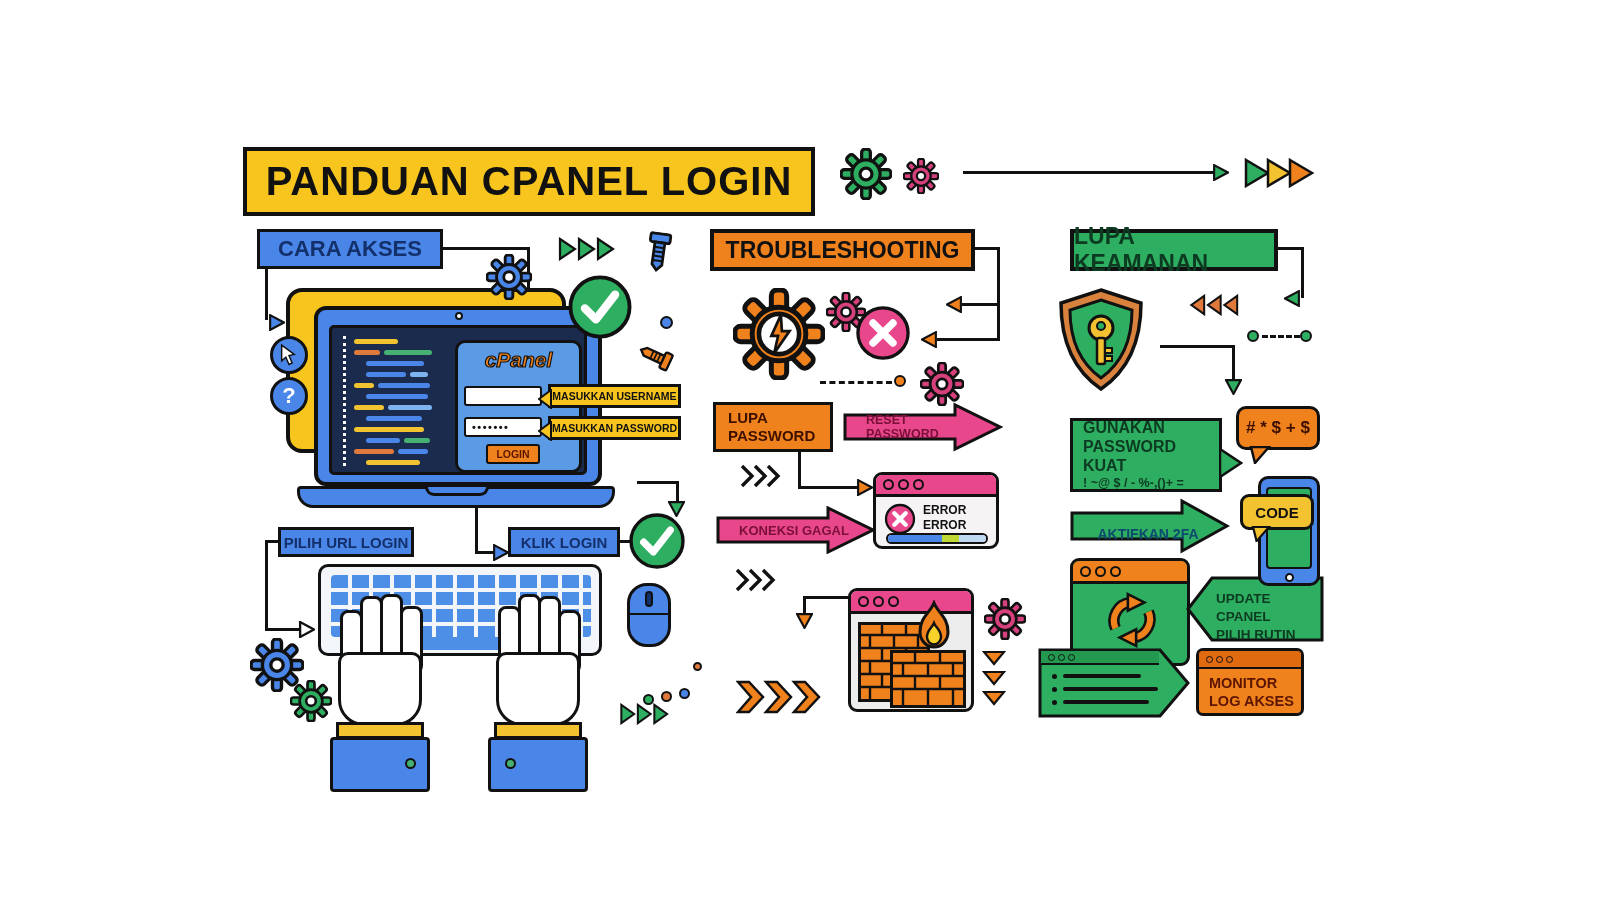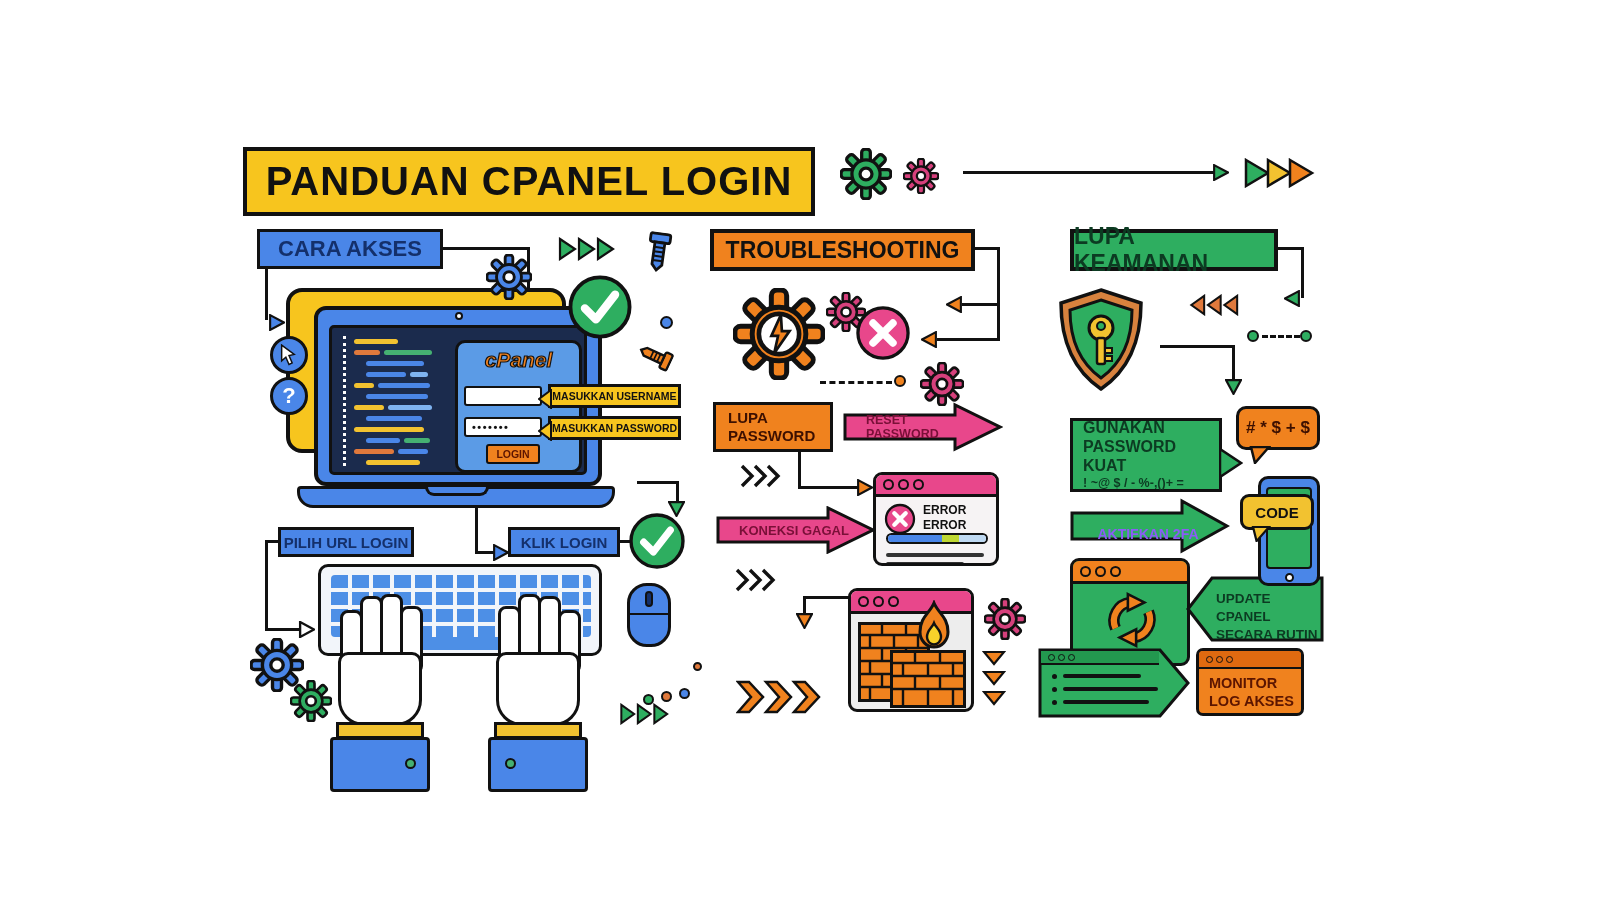--- a/index.html
+++ b/index.html
@@ -358,21 +358,21 @@
   <svg class="abs" style="left:856px;top:479px;" width="17" height="17" viewBox="0 0 16 16">
       <polygon points="2,1 15,8 2,15" fill="#F0821E" stroke="#111" stroke-width="2"></polygon>
     </svg>
 
   <div class="abs" style="left:716px;top:506px;">
     <svg width="160" height="48" viewBox="0 0 160 48">
         <polygon points="2,12 112,12 112,2 157,24 112,46 112,36 2,36" fill="#E8478B" stroke="#111" stroke-width="3"></polygon>
       </svg>
     <div class="arrowText" style="left:4px;top:12px;width:110px;height:24px;font-size:13px;color:#7A1038;">KONEKSI GAGAL</div>
   </div>
-  <div class="abs" style="left:873px;top:472px;width:126px;height:94px;background:#F6F3F4;border:3.5px solid #111;border-radius:9px;overflow:hidden;z-index:6;">
+  <div class="abs" style="left:873px;top:472px;width:126px;height:77px;background:#F6F3F4;border:3.5px solid #111;border-radius:9px;overflow:hidden;z-index:6;">
     <div style="height:19px;background:#E8478B;border-bottom:3px solid #111;">
       <div class="winTitleDots">
           <i></i>
           <i></i>
           <i></i>
         </div>
     </div>
     <svg class="abs" style="left:8px;top:28px;" width="32" height="32" viewBox="0 0 48 48">
       <circle cx="24" cy="24" r="21" fill="#E8478B" stroke="#111" stroke-width="3.4"></circle>
       <path d="M15.5 15.5 L32.5 32.5 M32.5 15.5 L15.5 32.5" stroke="#fff" stroke-width="6.5" stroke-linecap="round"></path>
@@ -502,21 +502,21 @@
     <span>CODE</span>
     <svg class="abs" style="left:8px;bottom:-15px;" width="20" height="16" viewBox="0 0 22 18">
         <polygon points="2,1 20,1 6,17" fill="#F2C230" stroke="#111" stroke-width="2.5"></polygon>
       </svg>
   </div>
 
   <div class="abs" style="left:1070px;top:498px;">
     <svg width="160" height="56" viewBox="0 0 160 56">
         <polygon points="2,15 112,15 112,3 157,28 112,53 112,41 2,41" fill="#2EAE60" stroke="#111" stroke-width="3"></polygon>
       </svg>
-    <div class="arrowText" style="left:4px;top:15px;width:110px;height:42px;font-size:14px;color:#8b5cf6;">AKTIFKAN 2FA</div>
+    <div class="arrowText" style="left:4px;top:15px;width:110px;height:42px;font-size:14px;color:#0c4a6e;">AKTIFKAN 2FA</div>
   </div>
 
   <div class="abs" style="left:1070px;top:558px;width:120px;height:108px;background:#2EAE60;border:3.5px solid #111;border-radius:9px;overflow:hidden;">
     <div style="height:20px;background:#F0821E;border-bottom:3px solid #111;">
       <div class="winTitleDots">
           <i></i>
           <i></i>
           <i></i>
         </div>
     </div>
@@ -529,21 +529,21 @@
       <polygon points="34,55 18,47 34,39" fill="#F0821E" stroke="#111" stroke-width="2.5"></polygon>
     </svg>
   </div>
 
   <div class="abs" style="left:1186px;top:576px;">
     <svg width="138" height="66" viewBox="0 0 138 66">
         <polygon points="136,2 136,64 26,64 2,33 26,2" fill="#2EAE60" stroke="#111" stroke-width="3"></polygon>
       </svg>
     <div class="abs" style="left:30px;top:14px;width:104px;text-align:left;font-weight:800;font-size:13.5px;line-height:18px;color:#0C3B22;">
       <div>UPDATE CPANEL</div>
-      <div>SECARA RUTIN</div>
+      <div>PILIH RUTIN</div>
     </div>
   </div>
 
   <div class="abs" style="left:1038px;top:648px;">
     <svg width="154" height="70" viewBox="0 0 154 70">
         <polygon points="2,2 122,2 150,35 122,68 2,68" fill="#2EAE60" stroke="#111" stroke-width="3"></polygon>
       </svg>
     <div class="abs" style="left:3px;top:3px;width:118px;height:14px;background:#23984F;border-bottom:2.5px solid #111;">
       <div class="winTitleDots" style="gap:3px;">
           <i style="width:5px;height:5px;border-width:1.5px;"></i>

